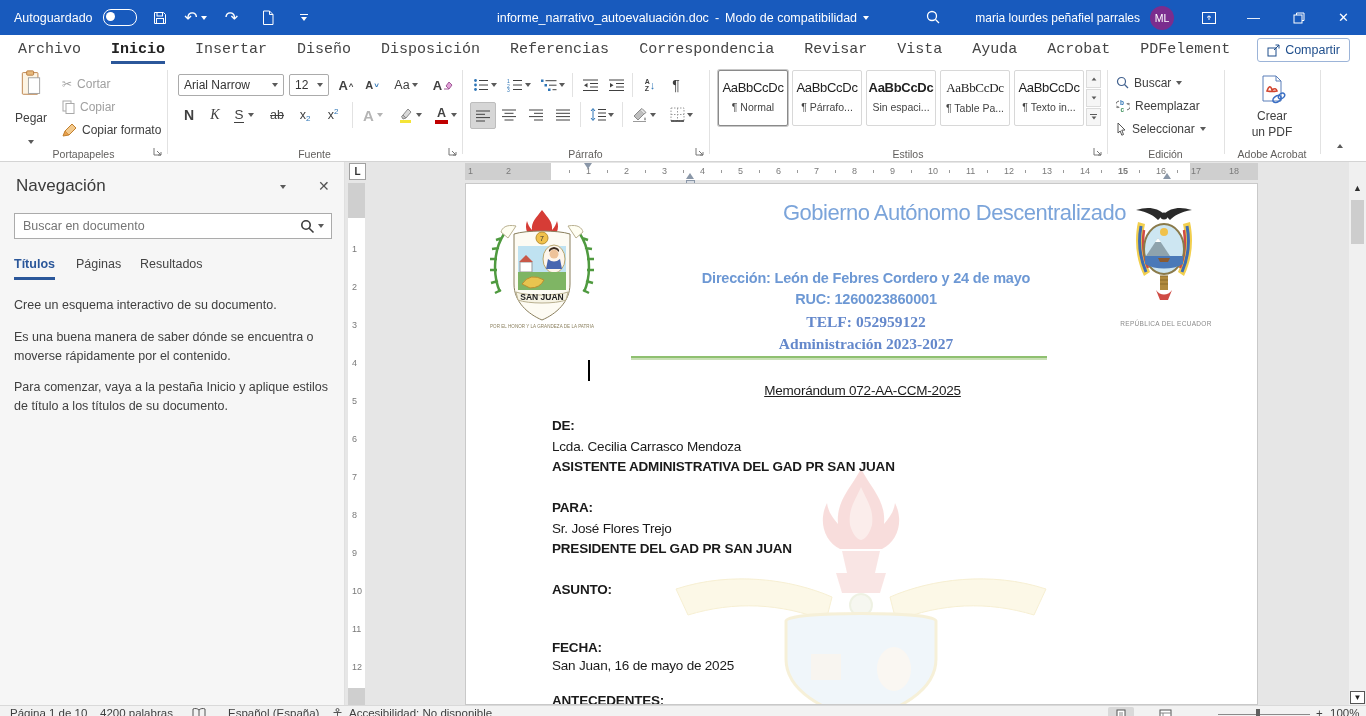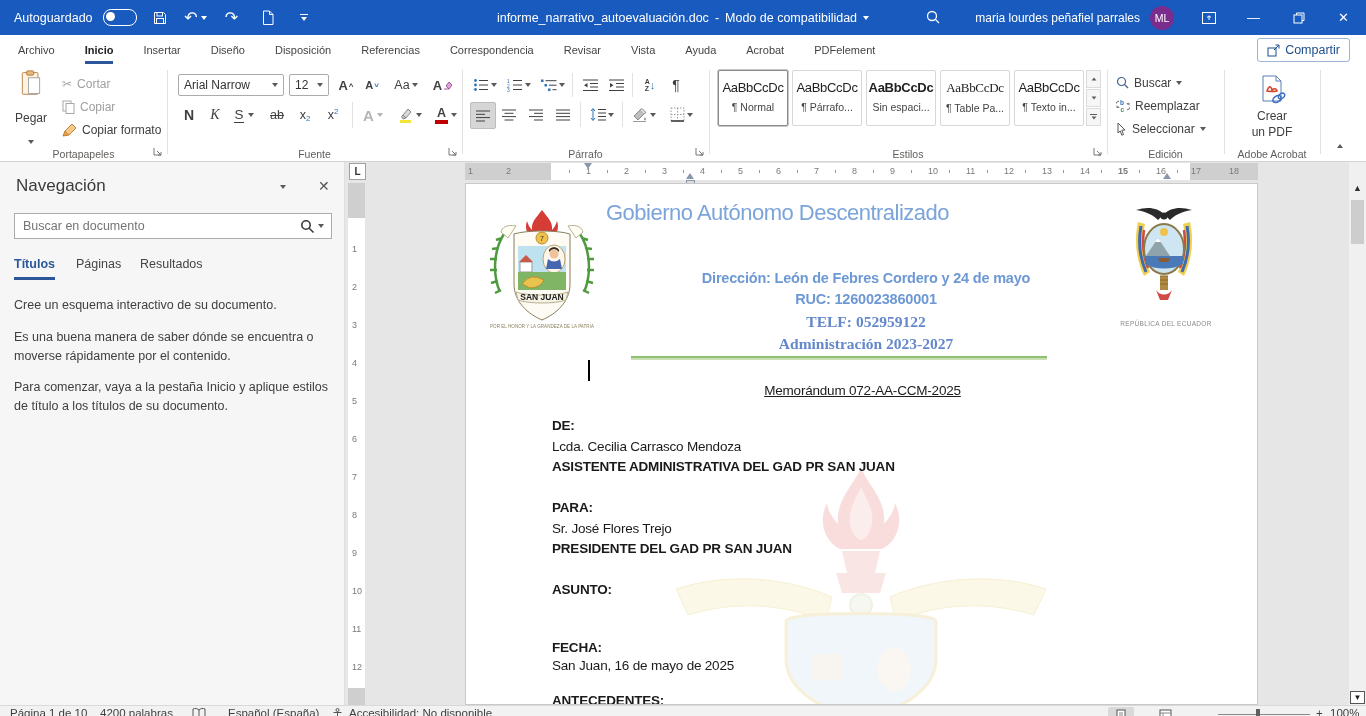--- a/index.html
+++ b/index.html
@@ -16,21 +16,21 @@
   .toggle .knob{position:absolute;left:2px;top:2px;width:9px;height:9px;border-radius:50%;background:#fff;}
   .tbicon{width:26px;height:26px;display:flex;align-items:center;justify-content:center;font-size:16px;color:#fff;}
   #tb-center{position:absolute;left:0;right:0;top:0;height:35px;display:flex;align-items:center;justify-content:center;font-size:12.5px;gap:6px;z-index:1;}
   #tb-search{position:absolute;left:925px;top:9px;}
   .tb-right{margin-left:auto;display:flex;align-items:center;z-index:2;}
   .tb-user{font-size:12px;margin-right:10px;}
   .avatar{width:24px;height:24px;border-radius:50%;background:#7B2D8E;color:#fff;font-size:10.5px;display:flex;align-items:center;justify-content:center;margin-right:12px;}
   .winbtn{width:45px;height:35px;display:flex;align-items:center;justify-content:center;color:#fff;font-size:13px;}
   
   #tabsrow{position:absolute;left:0;top:35px;width:1366px;height:29px;background:#fff;display:flex;align-items:center;gap:26px;padding-left:16px;box-sizing:border-box;}
-  .rtab{font-size:11px;color:#444;padding:0 2px;height:29px;display:flex;align-items:center;position:relative;}
+  .rtab{font-size:15px;color:#444;padding:0 2px;height:29px;display:flex;align-items:center;position:relative;font-family:Liberation Mono, monospace;}
   .rtab.active{color:#222;font-weight:bold;}
   .rtab.active::after{content:"";position:absolute;left:2px;right:2px;bottom:0;height:3px;background:#2B579A;}
   #share-btn{position:absolute;right:16px;top:38px;height:22px;border:1px solid #9cb4d8;border-radius:3px;display:flex;align-items:center;gap:5px;padding:0 9px;color:#1f4e8c;font-size:12.5px;background:#fff;}
   
   #ribbon{position:absolute;left:0;top:64px;width:1366px;height:97px;background:#fff;border-bottom:1px solid #d4d4d4;}
   .gsep{position:absolute;top:6px;width:1px;height:84px;background:#e2e2e2;}
   .glabel{position:absolute;top:84px;font-size:10.5px;color:#605e5c;text-align:center;}
   .launcher{position:absolute;top:82px;width:11px;height:11px;}
   .rbtn{position:absolute;display:flex;align-items:center;justify-content:center;color:#404040;}
   .rbtn svg{display:block;}
@@ -65,21 +65,21 @@
   .rnum{position:absolute;font-size:9px;color:#7a7a7a;top:3px;}
   .vnum{position:absolute;font-size:9px;color:#7a7a7a;left:4px;}
   .ticks{position:absolute;top:7px;height:3px;background-image:repeating-linear-gradient(90deg,transparent 0 18px,#9a9a9a 18px 19px,transparent 19px 38px);}
   .ind-first{position:absolute;left:119px;top:0;width:0;height:0;border-left:4.5px solid transparent;border-right:4.5px solid transparent;border-top:6px solid #8a97a8;}
   .ind-up{position:absolute;top:10px;width:0;height:0;border-left:4.5px solid transparent;border-right:4.5px solid transparent;border-bottom:6px solid #8a97a8;}
   .ind-box{position:absolute;top:17px;width:9px;height:7px;background:#d9dde3;border:1px solid #8a97a8;box-sizing:border-box;}
   #vruler{position:absolute;left:3px;top:21px;width:17px;height:522px;background:#cfcfcf;}
   #vruler .vwhite{position:absolute;left:0;top:35px;width:17px;height:470px;background:#fff;}
   
   #page{position:absolute;left:120px;top:21px;width:793px;height:522px;background:#fff;border:1px solid #c9c9c9;box-sizing:border-box;overflow:hidden;}
-  .h1b{position:absolute;left:140px;width:520px;text-align:left;font-size:22px;color:#7BA4DA;letter-spacing:-0.5px;white-space:nowrap;}
+  .h1b{position:absolute;left:140px;width:520px;text-align:right;font-size:22px;color:#7BA4DA;letter-spacing:-0.5px;white-space:nowrap;}
   .h2b{position:absolute;left:140px;width:520px;text-align:center;font-size:14.5px;font-weight:bold;color:#6D98D4;letter-spacing:-0.2px;white-space:nowrap;}
   .h3s{position:absolute;left:140px;width:520px;text-align:center;font-family:"Liberation Serif","DejaVu Serif",serif;font-size:15.5px;font-weight:bold;color:#6488CB;white-space:nowrap;}
   #green-line{position:absolute;left:165px;top:172px;width:416px;height:4px;background:linear-gradient(#8FC070 0 60%,#c9e0b6 60% 100%);}
   #memo-title{position:absolute;left:0;width:793px;top:199px;text-align:center;font-size:13.5px;color:#1c1c1c;letter-spacing:-0.2px;text-decoration:underline;}
   .doc-line{position:absolute;left:86px;font-size:13.5px;color:#1a1a1a;letter-spacing:-0.2px;white-space:nowrap;}
   .doc-line.lbl{font-weight:bold;}
   #cursor{position:absolute;left:122px;top:176px;width:1.5px;height:21px;background:#000;}
   #ec-caption{position:absolute;left:610px;top:136px;width:180px;text-align:center;font-size:6.5px;color:#8a8a8a;letter-spacing:0.3px;}
   
   #vscroll{position:absolute;left:1349px;top:162px;width:17px;height:543px;background:#f0f0f0;}

